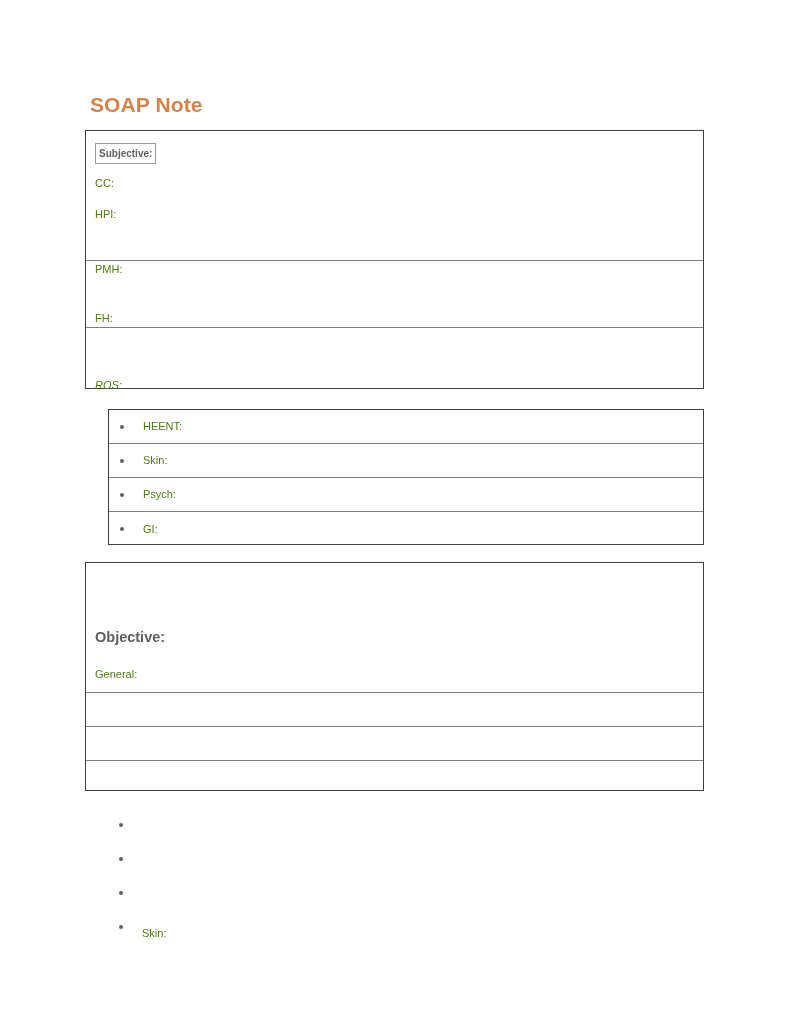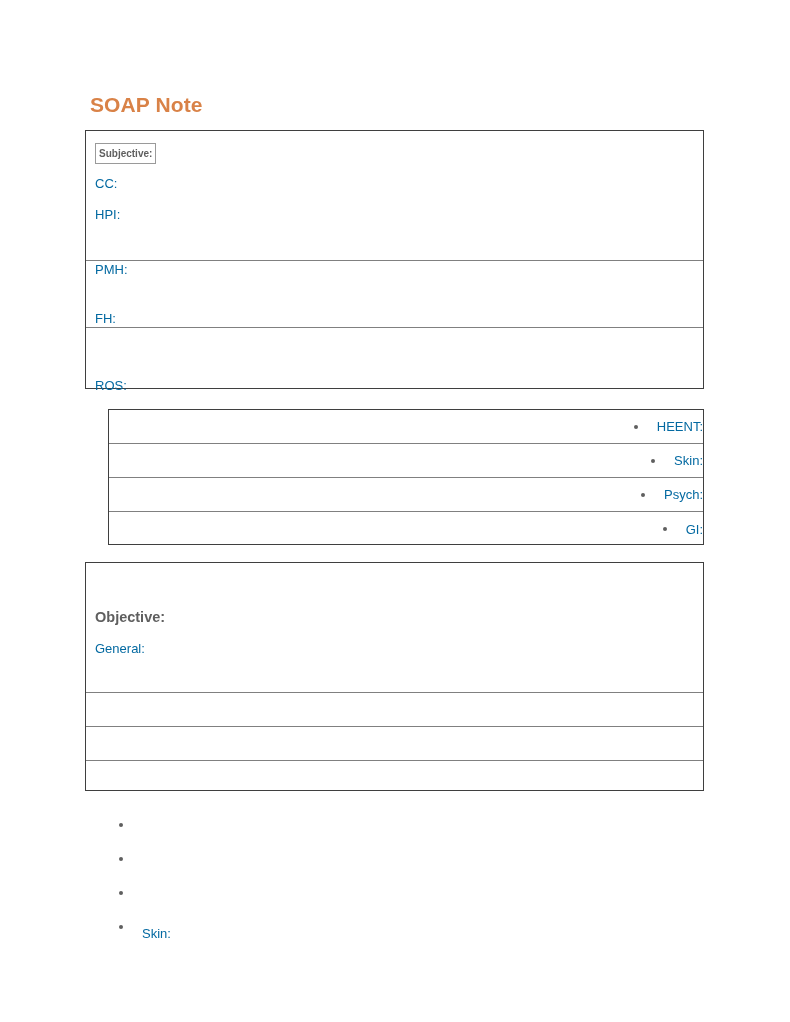--- a/index.html
+++ b/index.html
@@ -41,36 +41,36 @@
   }
   .tbl-row {
     box-sizing: border-box;
     border-bottom: 1px solid #808080;
     position: relative;
   }
   .tbl-row:last-child {
     border-bottom: none;
   }
   .cell-text {
-    color: #0369a1;
-    font-size: 13px;
+    color: #4d7c0f;
+    font-size: 11px;
     line-height: 17px;
     white-space: nowrap;
   }
 
   
   #table-subjective {
     left: 85px;
     top: 130px;
     width: 619px;
     height: 259px;
   }
   #table-subjective .tbl-row.r1 { height: 130px; padding: 12px 0 0 9px; }
   #table-subjective .tbl-row.r2 { height: 67px;  padding: 11px 0 0 9px; }
-  #table-subjective .tbl-row.r3 { height: 60px;  padding: 11px 0 0 9px; }
+  #table-subjective .tbl-row.r3 { height: 60px;  padding: 11px 0 0 9px; font-style: italic; }
   #table-subjective .line {
     margin-bottom: 14px;
   }
   #table-subjective .line:last-child { margin-bottom: 0; margin-top: 38px; }
 
   .boxed-label {
     display: inline-block;
     font-weight: bold;
     color: #5f5f5f;
     font-size: 10px;
@@ -88,21 +88,20 @@
     height: 136px;
   }
   #table-systems .tbl-row {
     height: 34px;
   }
   .bullet-row {
     display: flex;
     align-items: center;
     height: 100%;
     padding-left: 11px;
-    justify-content: flex-end;
   }
   .bullet-dot {
     width: 4px;
     height: 4px;
     border-radius: 50%;
     background: #5f5f5f;
     flex: 0 0 auto;
     margin-right: 19px;
   }
 
@@ -110,21 +109,21 @@
   #table-objective {
     left: 85px;
     top: 562px;
     width: 619px;
     height: 229px;
   }
   #table-objective .tbl-row.r1 { height: 130px; padding: 46px 0 0 9px; }
   #table-objective .tbl-row.r2 { height: 34px; }
   #table-objective .tbl-row.r3 { height: 34px; }
   #table-objective .tbl-row.r4 { height: 31px; }
-  #table-objective .line { margin-bottom: 14px; }
+  #table-objective .line { margin-bottom: 14px; margin-top: 20px; }
   #table-objective .line:last-child { margin-bottom: 0; }
   .strong-label {
     font-weight: bold;
     color: #5f5f5f;
     font-size: 14.5px;
     line-height: 17px;
   }
 
   
   #trailing-bullets {

